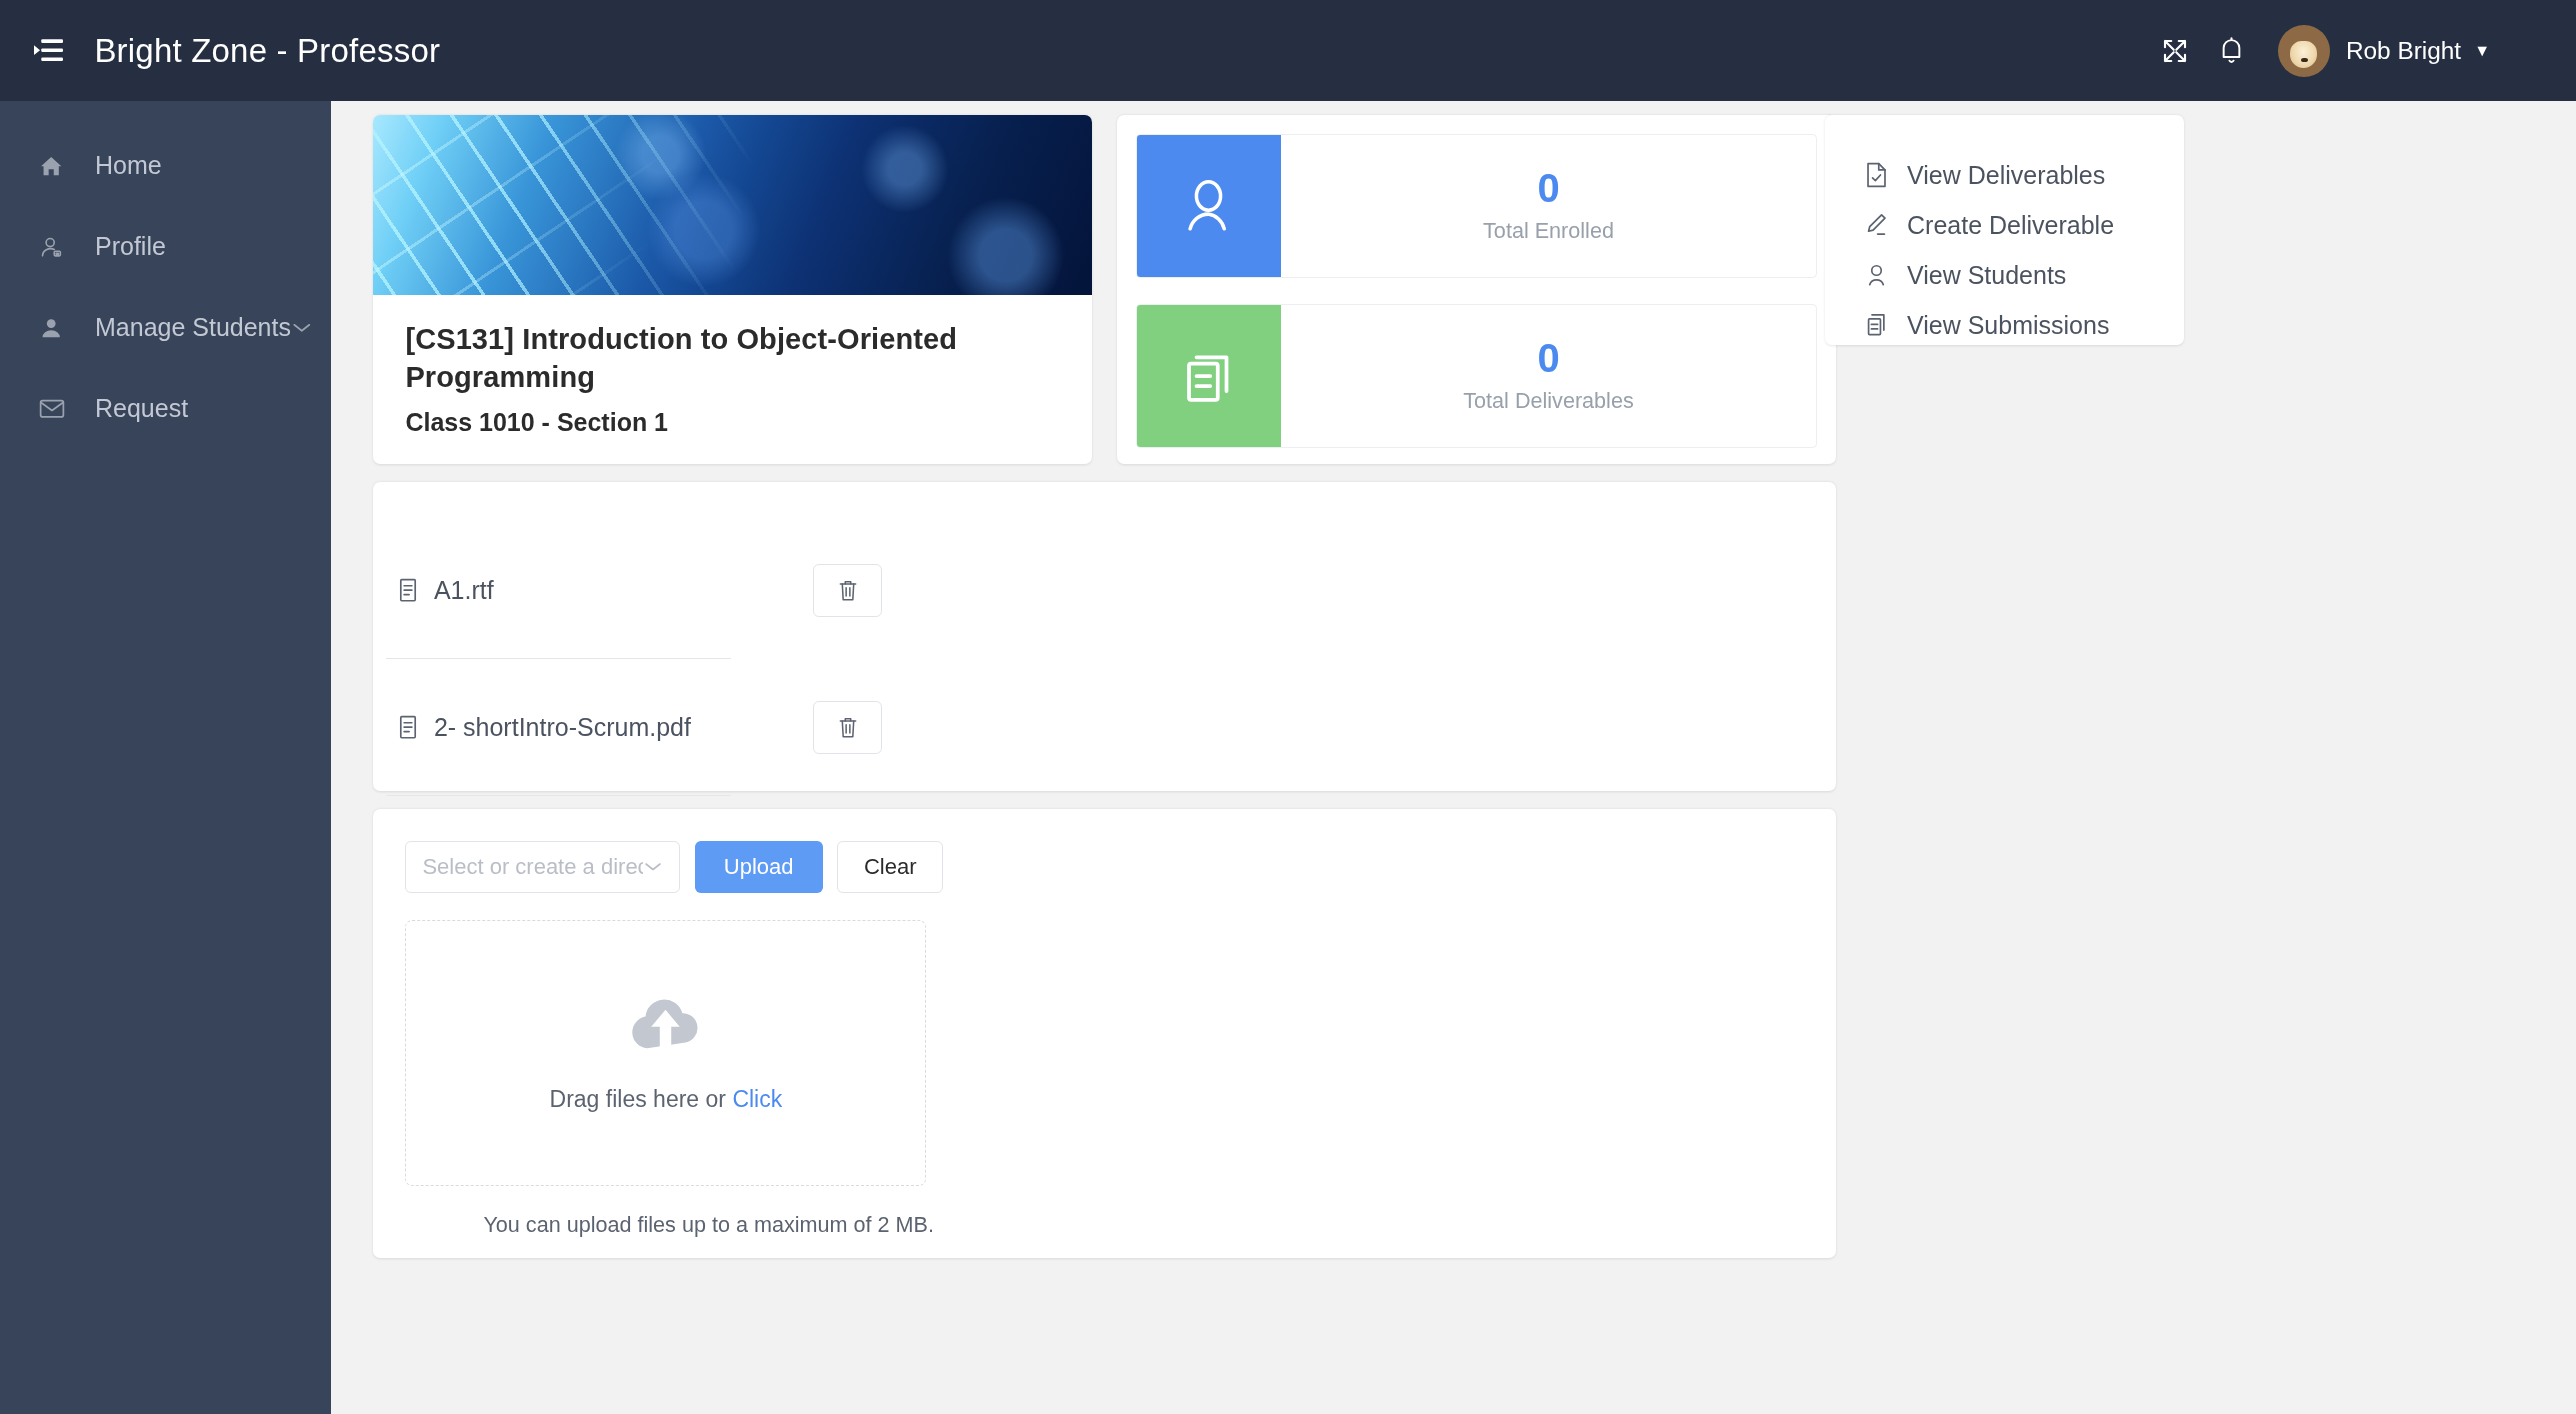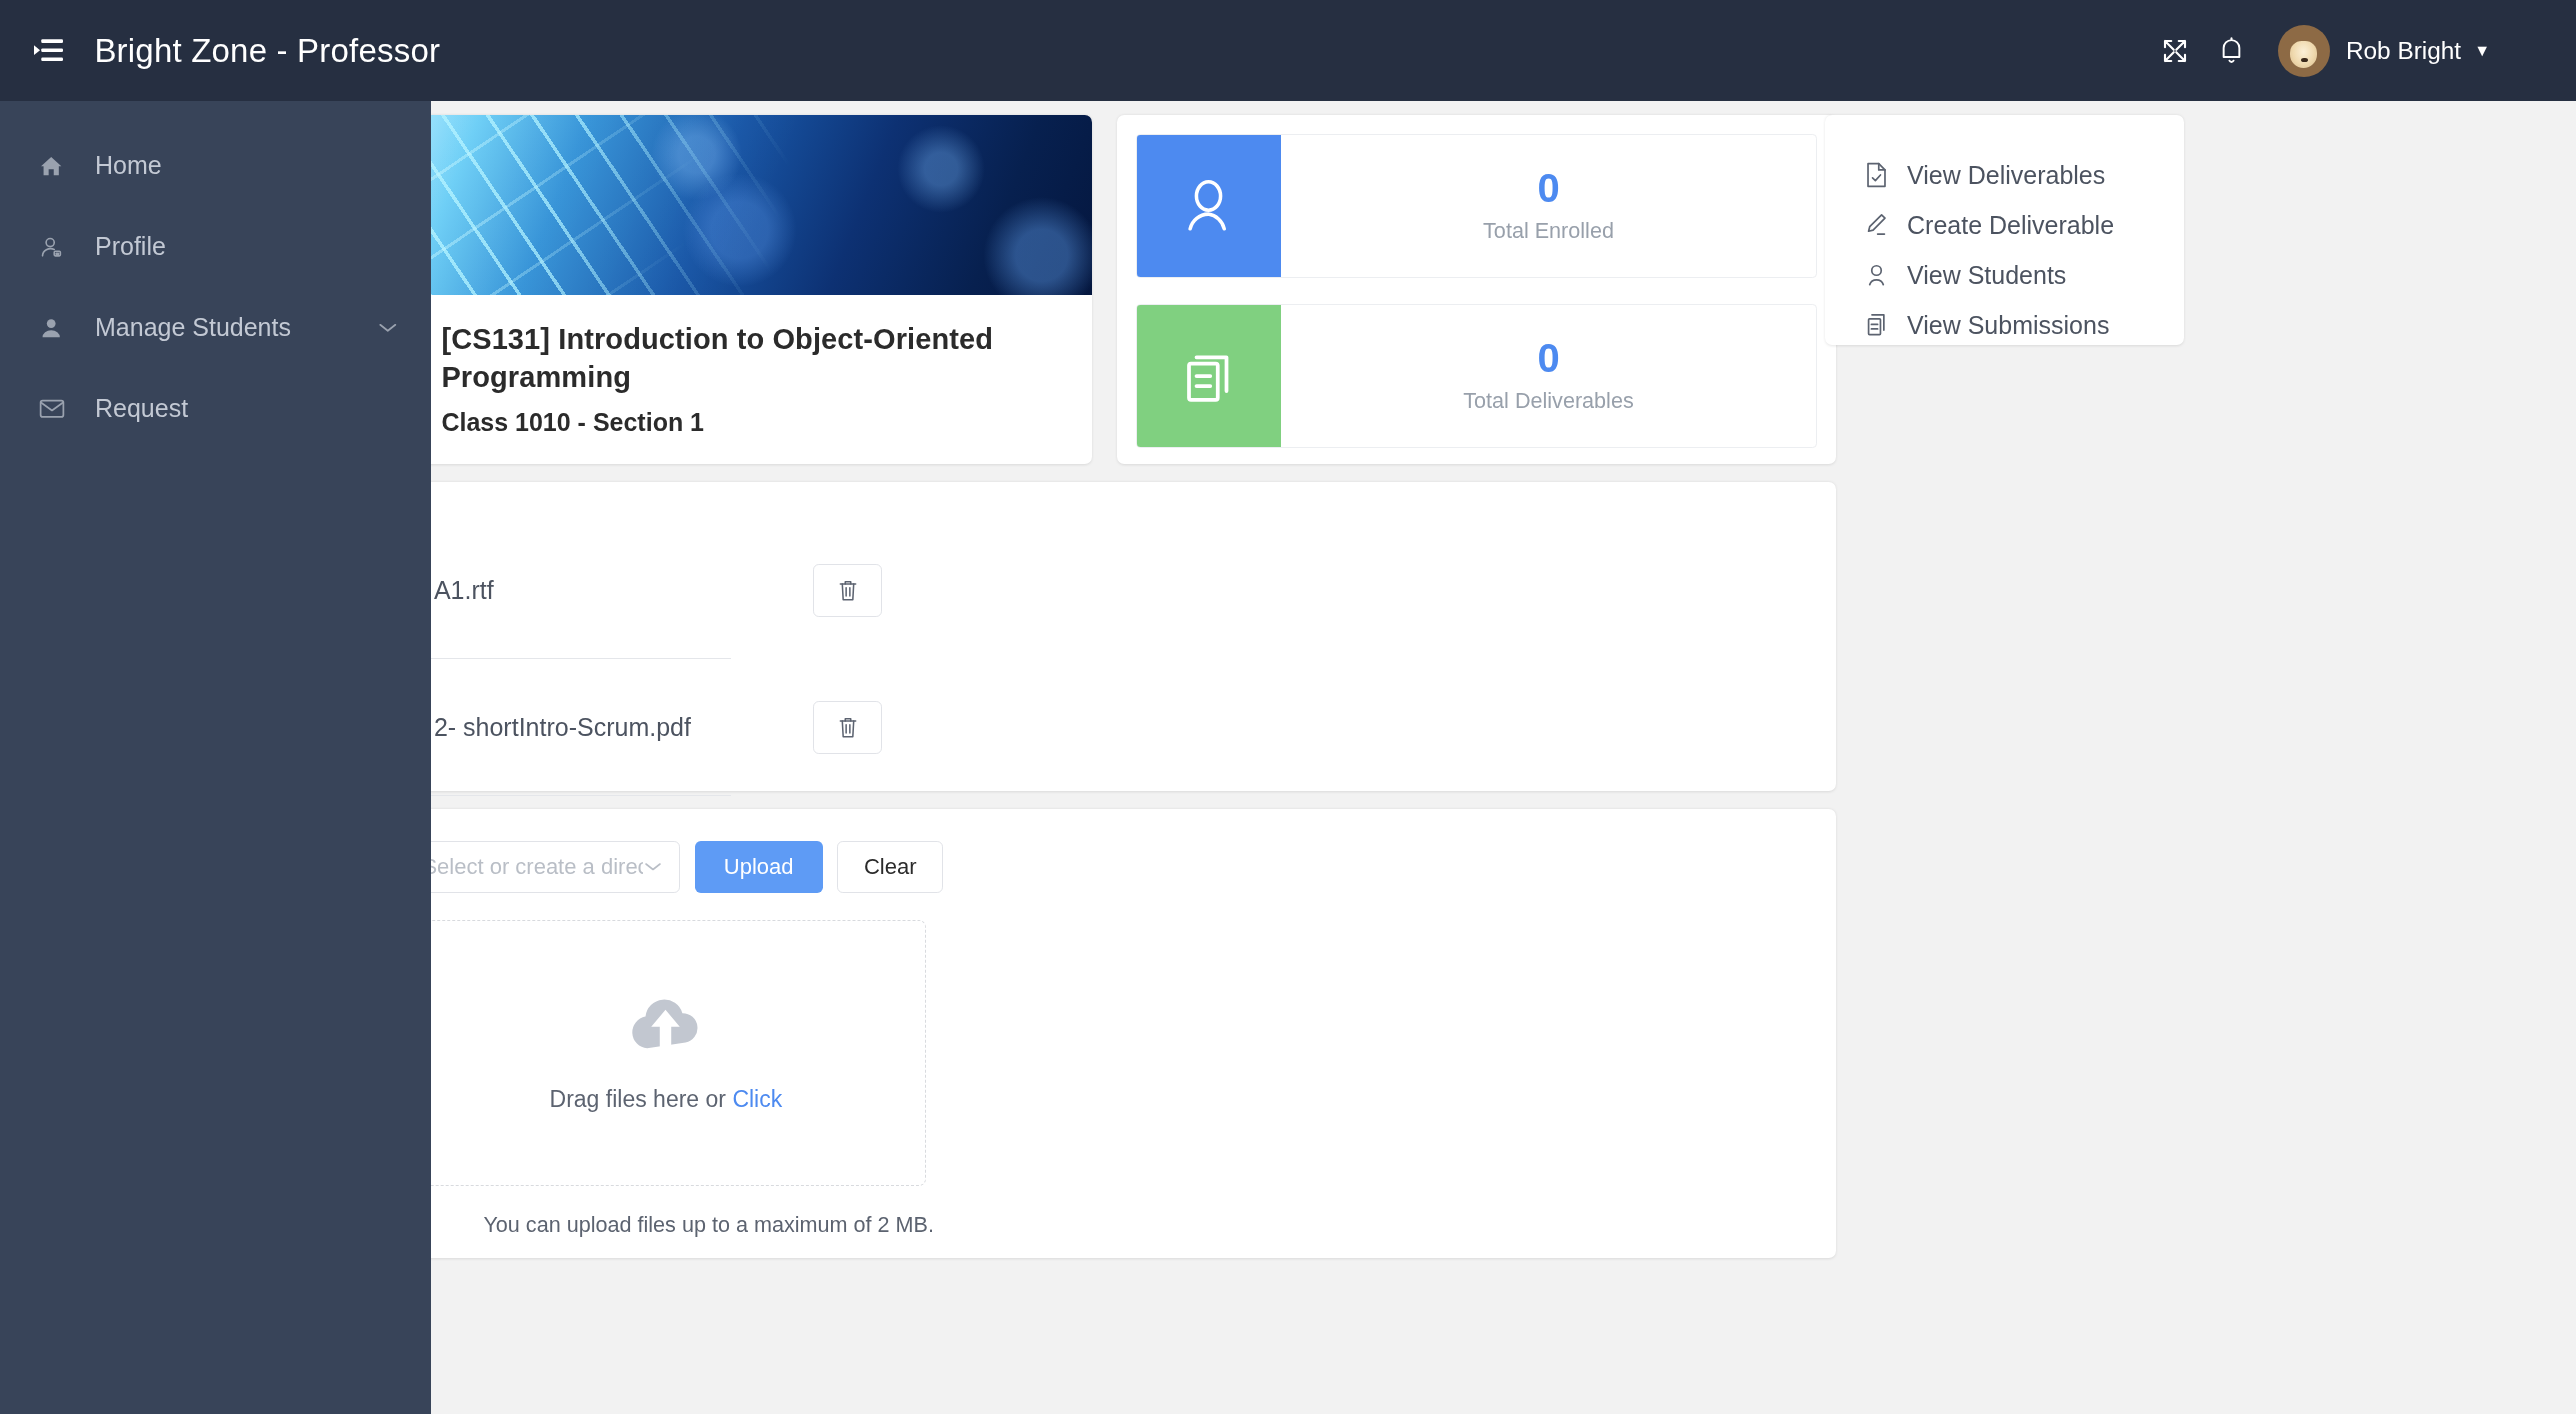--- a/index.html
+++ b/index.html
@@ -72,21 +72,21 @@
     color: #ffffff; font-size: 24.4px; white-space: nowrap;
   }
   #user-caret {
     margin-left: 13px; color: #ffffff; font-size: 16px; line-height: 1;
   }
   #user-menu { display: flex; align-items: center; cursor: pointer; }
 
   
   #sidebar {
     position: absolute; top: 101px; left: 0;
-    width: 431px; height: 1314px;
+    width: 331px; height: 1314px;
     background: #384459;
     padding-top: 24.4px;
     z-index: 20;
   }
   .nav-item {
     height: 81px;
     display: flex; align-items: center;
     padding-left: 39px; padding-right: 32px;
     cursor: pointer;
   }
@@ -112,21 +112,20 @@
     background: #ffffff;
     border-radius: 7.2px;
     box-shadow: 0 0.7px 2.9px rgba(0,0,0,.10);
   }
 
   
   #course-card {
     position: absolute; left: 14.4px; top: 14.4px;
     width: 719px; height: 349px;
     overflow: hidden;
-    padding-left: 36px;
   }
   #course-banner {
     width: 719px; height: 180px;
     position: relative;
     overflow: hidden;
     background:
       radial-gradient(circle at 88% 78%, rgba(90,150,225,.45) 0 4%, rgba(90,150,225,0) 9%),
       radial-gradient(circle at 74% 30%, rgba(110,170,235,.40) 0 3%, rgba(110,170,235,0) 8%),
       radial-gradient(circle at 46% 64%, rgba(80,140,220,.42) 0 7%, rgba(80,140,220,0) 14%),
       radial-gradient(circle at 40% 22%, rgba(120,180,240,.40) 0 4%, rgba(120,180,240,0) 10%),

